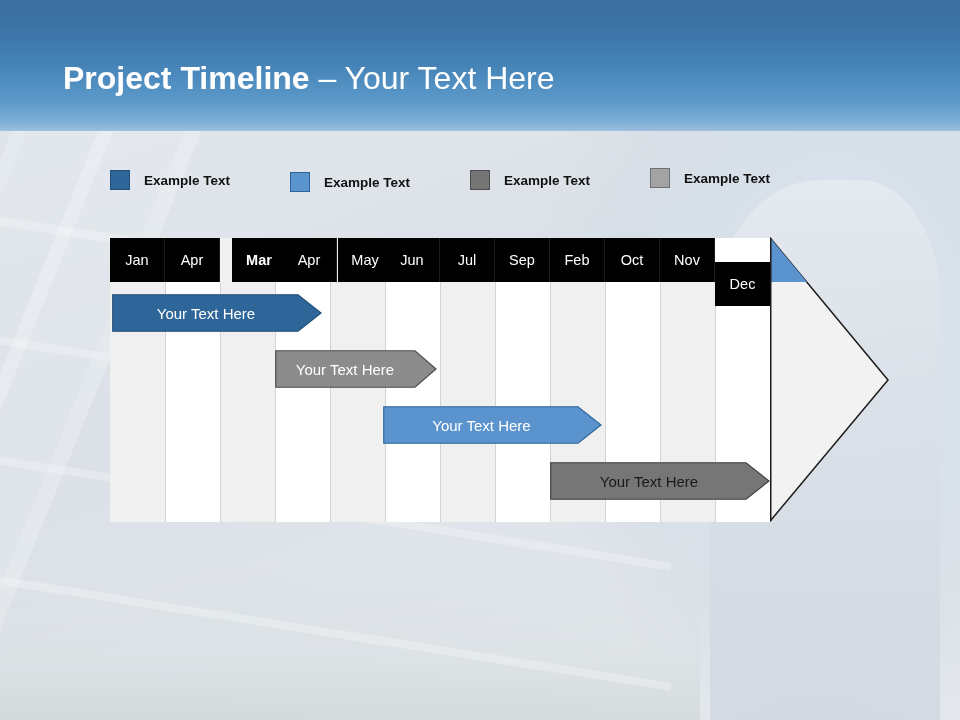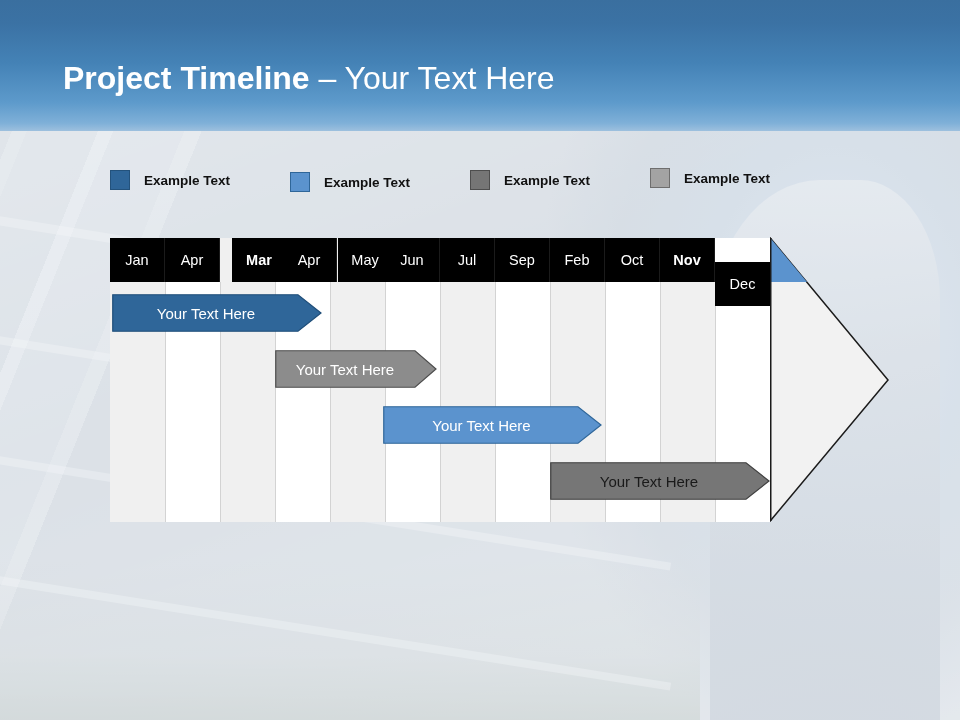--- a/index.html
+++ b/index.html
@@ -306,21 +306,21 @@
       </div>
     <div class="month-cell" style="left:385px;">
         <span>Sep</span>
       </div>
     <div class="month-cell" style="left:440px;">
         <span>Feb</span>
       </div>
     <div class="month-cell" style="left:495px;">
         <span>Oct</span>
       </div>
-    <div class="month-cell" style="left:550px;font-weight:bold;">
+    <div class="month-cell" style="left:550px;">
         <span>Nov</span>
       </div>
     <div class="month-cell last" style="left:605px;margin-top:24px;">
         <span>Dec</span>
       </div>
 
     <div class="arrowhead">
       <svg width="122" height="285" viewBox="0 0 122 285">
         <polygon points="0,0.75 118,143 0,284.25" fill="#f2f2f2" stroke="#1b1b1b" stroke-width="1.5"></polygon>
         <polygon points="0.75,1.5 37,45 0.75,45" fill="#5b93ce"></polygon>

